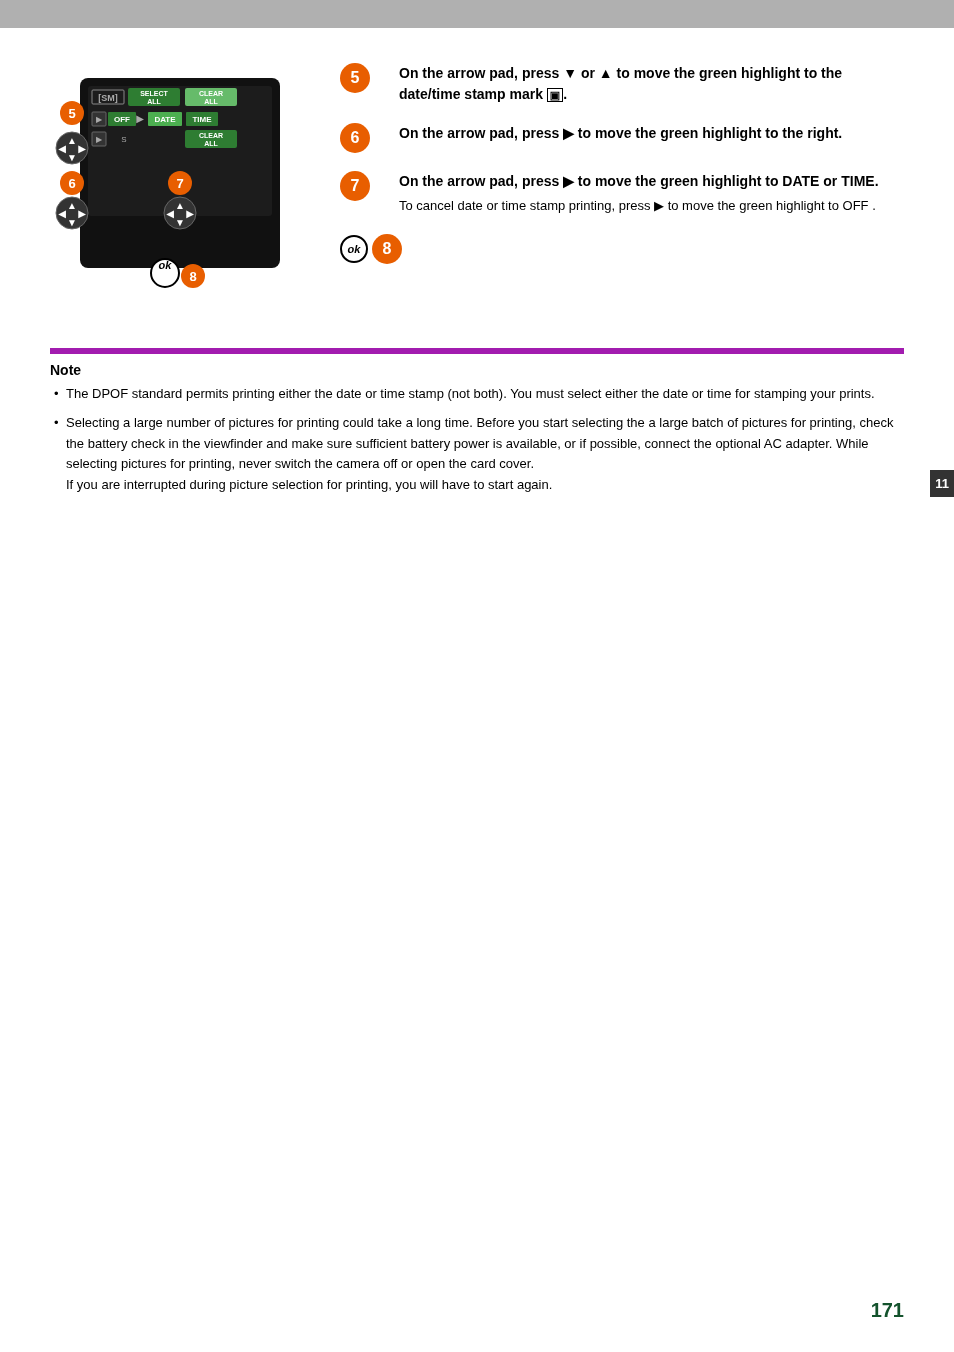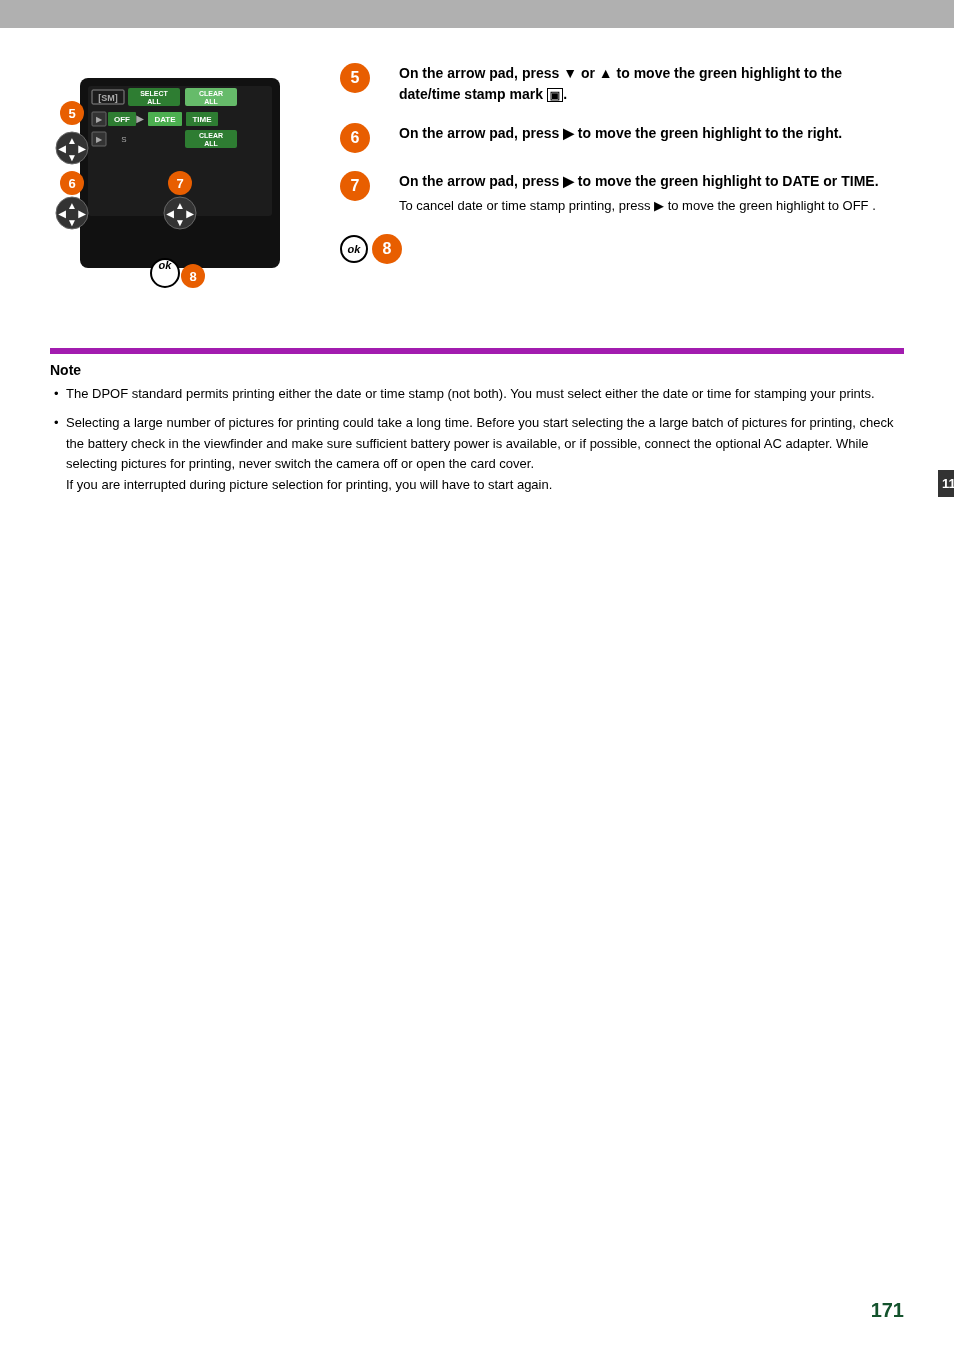--- a/index.html
+++ b/index.html
@@ -20,21 +20,21 @@
       background: #b0b0b0;
     }
 
     
     .page-number-tab {
       position: absolute;
       right: 0;
       top: 470px;
       background: #333;
       color: #fff;
-      width: 16px;
+      width: 24px;
       padding: 6px 4px;
       text-align: center;
       font-size: 13px;
       font-weight: bold;
     }
 
     
     .main-content {
       padding: 30px 50px 30px 50px;
     }

